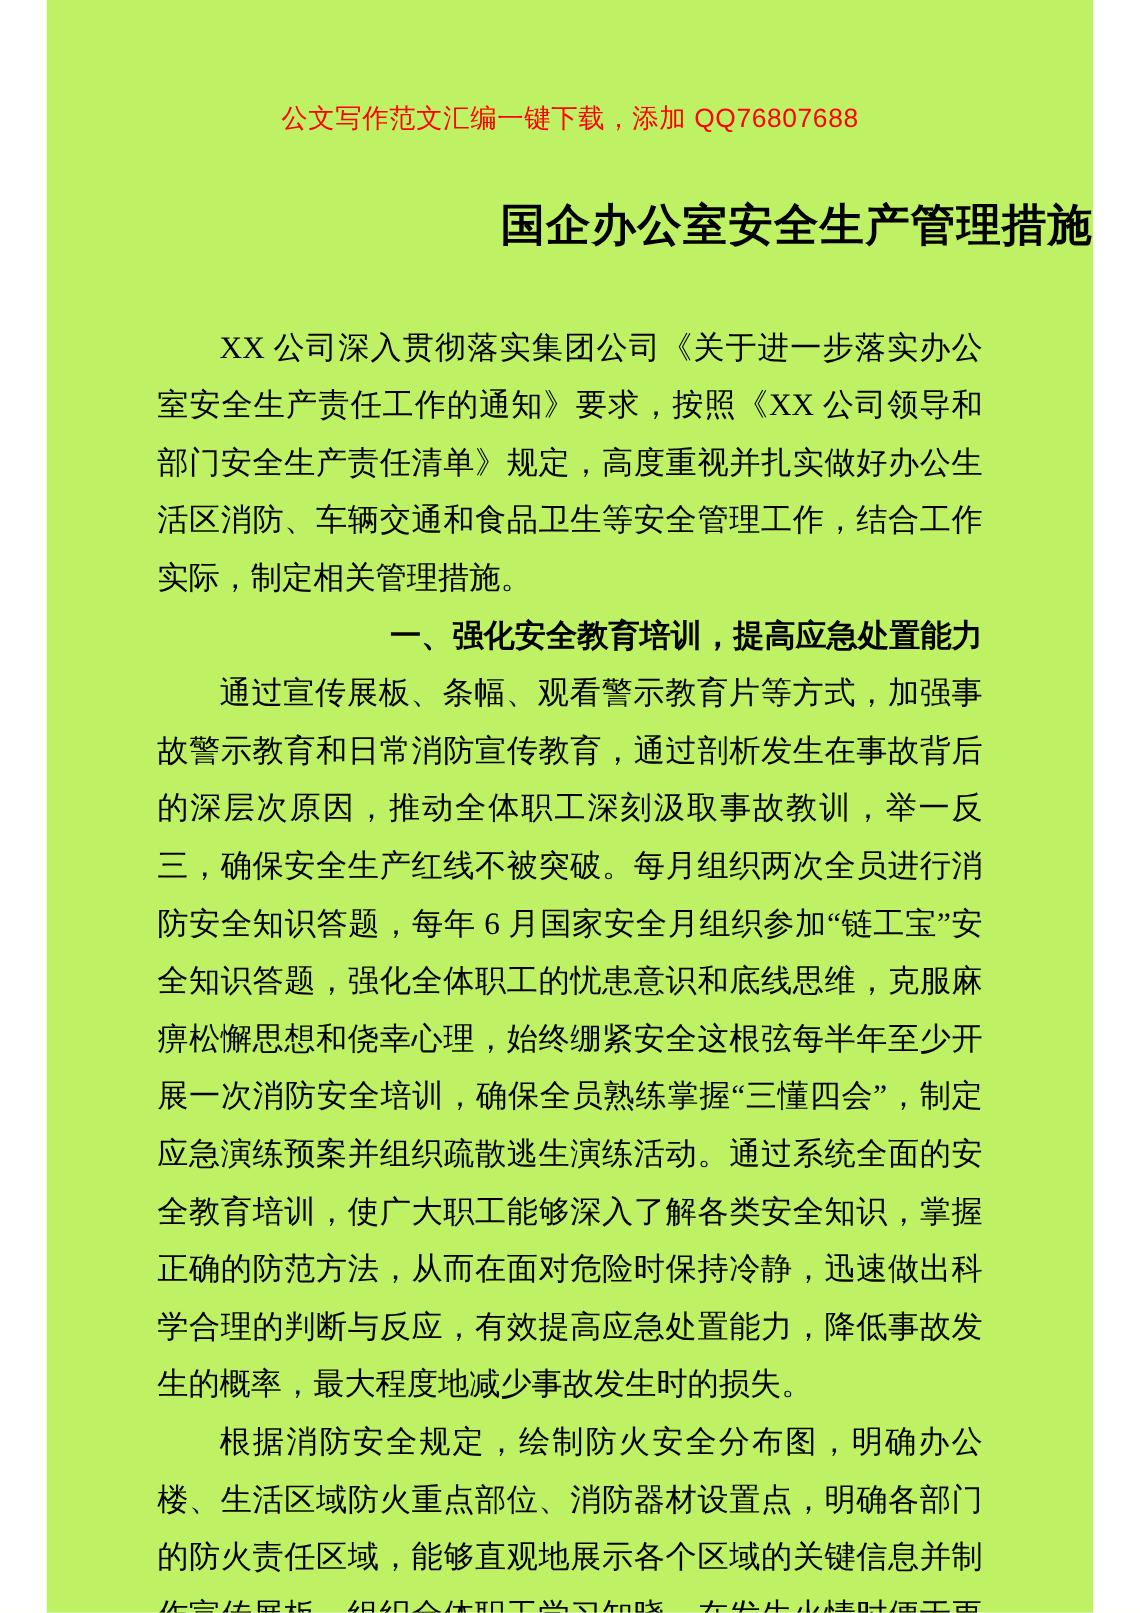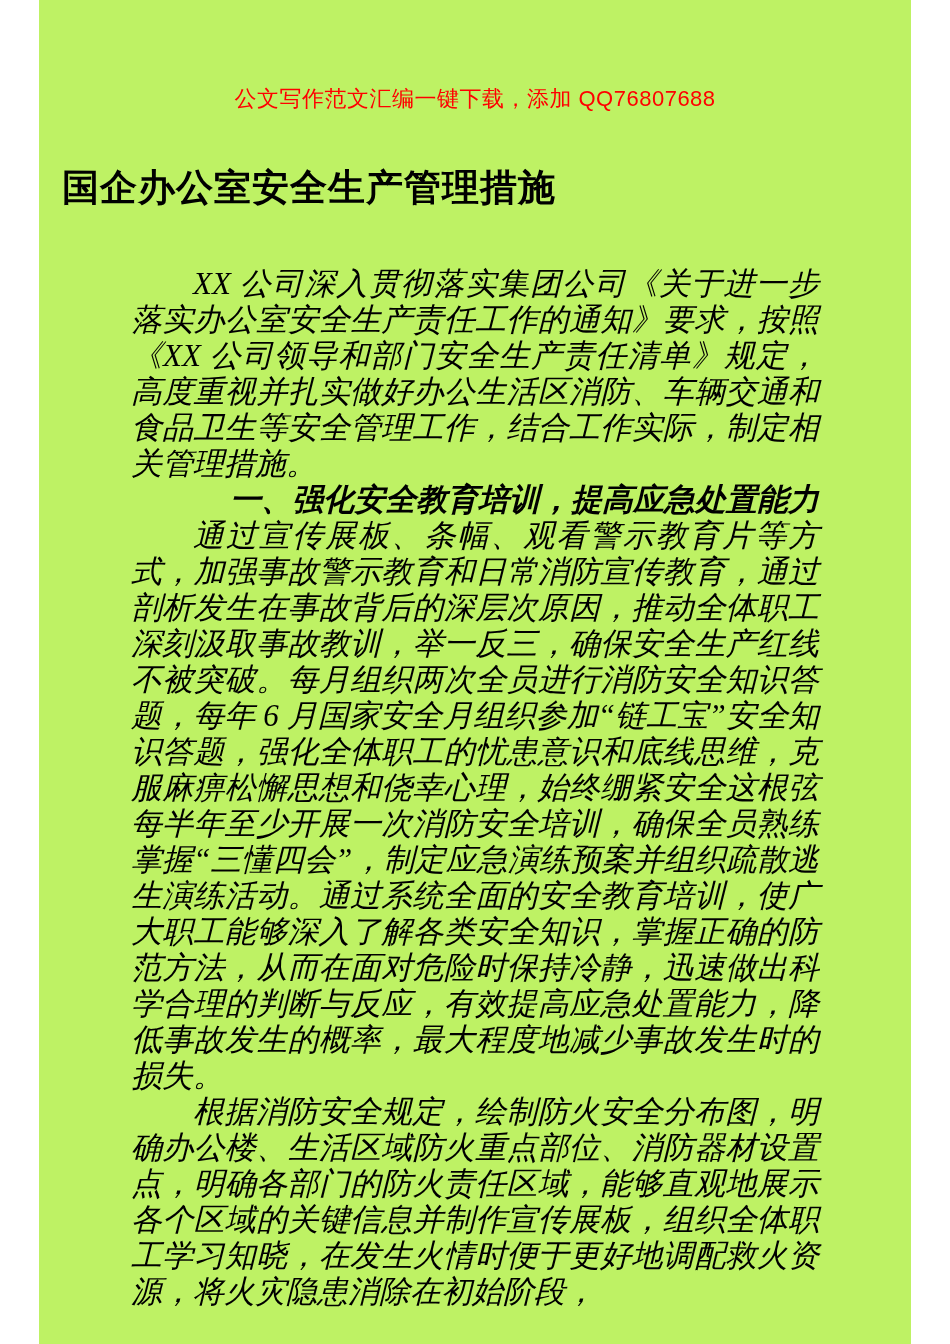--- a/index.html
+++ b/index.html
@@ -22,40 +22,39 @@
   .promo-header {
     text-align: center;
     font-family: "Liberation Sans", "DejaVu Sans", sans-serif;
     font-size: 22px;
     line-height: 30px;
     font-weight: 400;
     letter-spacing: 0.5px;
   }
   .doc-title {
     margin-top: 50px;
-    text-align: left;
+    text-align: right;
     font-family: "Liberation Sans", "DejaVu Sans", sans-serif;
     font-size: 37px;
     line-height: 48px;
     font-weight: 700;
     letter-spacing: 1px;
     padding-left: 23px;
   }
   .content {
     width: 688px;
     margin: 54px auto 0 auto;
   }
   .content p {
     margin: 0;
-    font-size: 31px;
-    line-height: 36px;
+    font-size: 26px;
+    line-height: 48px;
     text-align: justify;
     text-indent: 2em;
     word-break: break-all;
-    font-style: italic;
   }
   .content p.section-heading {
     font-weight: 700;
     text-align: right;
   }
   .page-number {
     margin-top: 30px;
     text-align: center;
     font-size: 26px;
     line-height: 30px;

